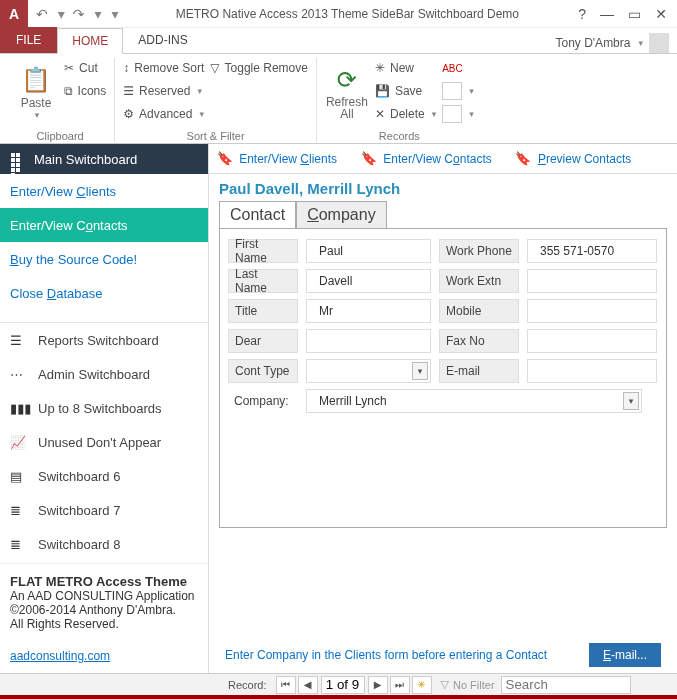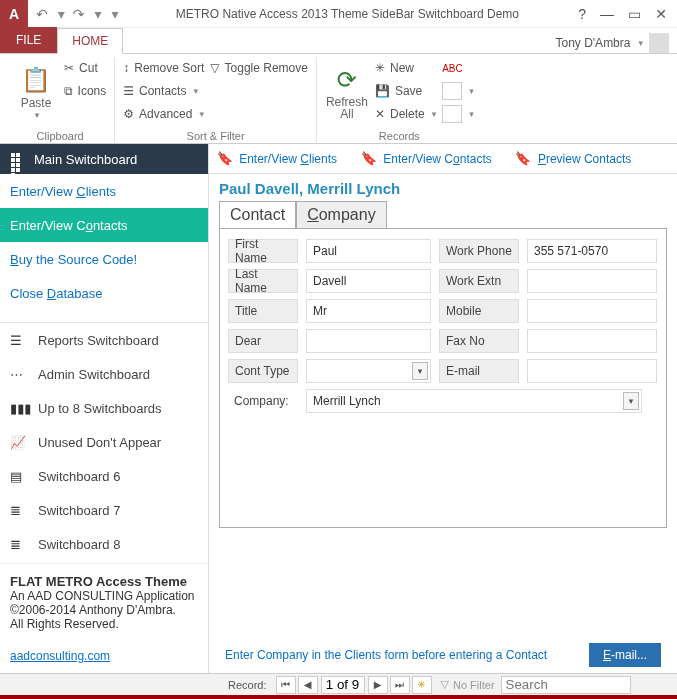--- a/index.html
+++ b/index.html
@@ -58,21 +58,21 @@
 .ts-item .bm{font-size:13px;color:#333}
 
 .record-title{color:#2a8fbd;font-size:15px;font-weight:600;padding:6px 10px 4px 10px}
 .form-tabs{display:flex;padding:0 10px}
 .form-tab{border:1px solid #aaa;border-bottom:none;padding:4px 10px;font-size:16px;color:#444;background:#fff}
 .form-tab.inactive{background:#eee}
 .form-tab.active{position:relative;z-index:1}
 .form-box{margin:0 10px;border:1px solid #aaa;padding:10px 8px 14px 8px;height:300px}
 .form-grid{display:grid;grid-template-columns:70px 125px 80px 130px;gap:6px 8px;align-items:center}
 .lbl{background:#eee;border:1px solid #ddd;height:24px;display:flex;align-items:center;padding:0 6px;font-size:12px;color:#444}
-.fld{background:#fff;border:1px solid #ddd;height:24px;padding:0 6px;font-size:12px;color:#333;outline:none;width:100%}
+.fld{background:#fff;border:1px solid #ddd;height:24px;padding:0 12px;font-size:12px;color:#333;outline:none;width:100%}
 .fld.combo{display:flex;align-items:center;justify-content:space-between;padding-right:2px}
 .fld.combo .dd{border:1px solid #bbb;width:16px;height:18px;display:flex;align-items:center;justify-content:center;font-size:9px;color:#555;background:#f4f4f4}
 .company-row{display:grid;grid-template-columns:70px 336px;gap:0 8px;margin-top:6px}
 
 .form-footer{display:flex;align-items:center;justify-content:space-between;padding:6px 16px;margin-top:auto}
 .hint{color:#0d72c7;font-size:12px}
 .email-btn{background:#2a6fb0;color:#fff;border:none;padding:5px 14px;font-size:12px}
 
 
 .recnav{height:22px;background:#f2f2f2;border-top:1px solid #ccc;display:flex;align-items:center;font-size:11px;color:#555}
@@ -103,20 +103,21 @@
     <span>?</span>
     <span>—</span>
     <span>▭</span>
     <span>✕</span>
   </div>
 </div>
 
 <div class="ribbon-tabs">
   <div class="tab-file">FILE</div>
   <div class="tab active">HOME</div>
+  <div class="tab">ADD-INS</div>
   <div class="spacer"></div>
   <div class="user-area">
     <span>Tony D'Ambra</span>
     <span class="chev">▾</span>
     <div class="user-avatar"></div>
   </div>
 </div>
 
 <div class="ribbon">
   <div class="group">
@@ -142,21 +143,21 @@
 
   <div class="group">
     <div class="group-body">
       <div class="small-col">
         <div class="small-btn">
             <span class="ic">↕</span>
             <span>Remove Sort</span>
           </div>
         <div class="small-btn">
             <span class="ic">☰</span>
-            <span>Contacts</span>
+            <span>Reserved</span>
             <span class="chev">▾</span>
           </div>
         <div class="small-btn">
             <span class="ic">⚙</span>
             <span>Advanced</span>
             <span class="chev">▾</span>
           </div>
       </div>
       <div class="small-col">
         <div class="small-btn">

